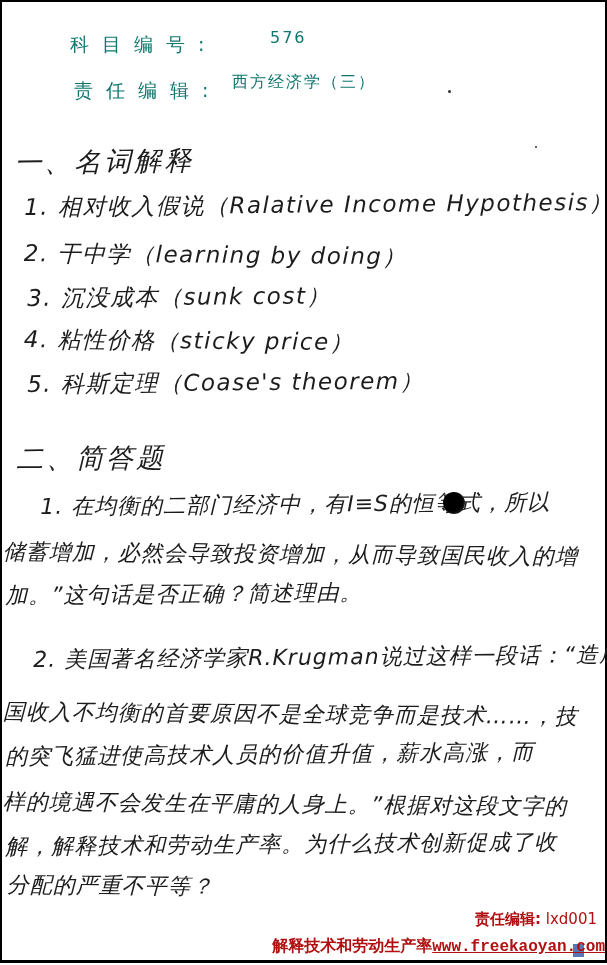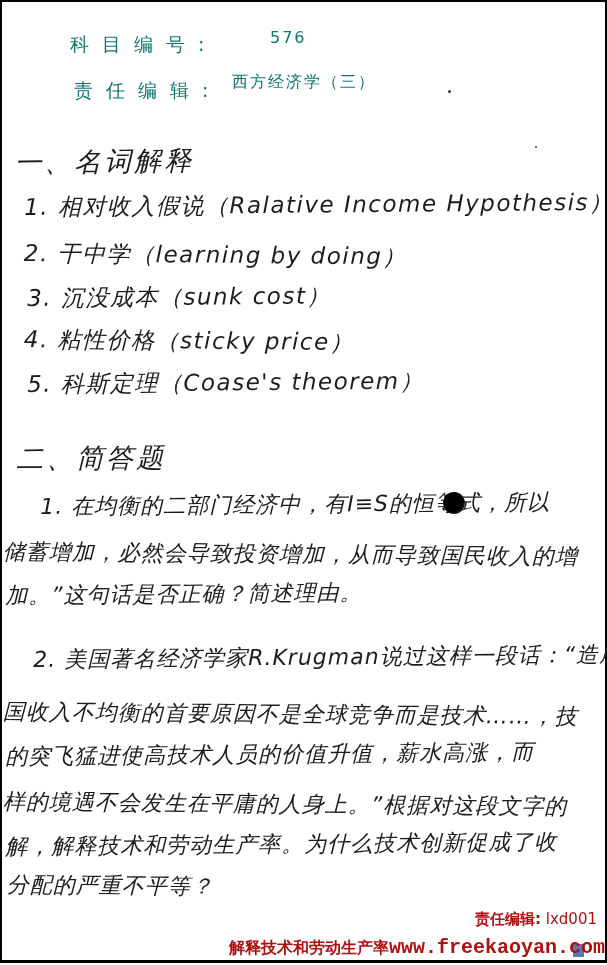--- a/index.html
+++ b/index.html
@@ -30,21 +30,21 @@
   .footer-editor{
     position:absolute;right:10px;top:910px;font-size:15px;
     color:#b01010;white-space:nowrap;
   }
   .footer-editor .lbl{font-weight:bold;text-align:center;}
   .footer-source{
     position:absolute;right:2px;top:936px;font-size:16px;
     color:#b01010;white-space:nowrap;font-weight:bold;z-index:2;
   }
   .footer-source .url{
-    font-family:"Liberation Mono",monospace;font-weight:bold;font-size:20px;
+    font-family:"Liberation Mono",monospace;font-weight:bold;font-size:16px;text-decoration:underline;
   }
   .url-mark{
     position:absolute;left:573px;top:944px;width:11px;height:13px;
     background:#3a5fa8;opacity:.85;z-index:1;
   }
   .r-05{transform:rotate(-0.5deg);}
   .r05{transform:rotate(0.5deg);}
   .r-08{transform:rotate(-0.8deg);}
 </style>
 </head>

